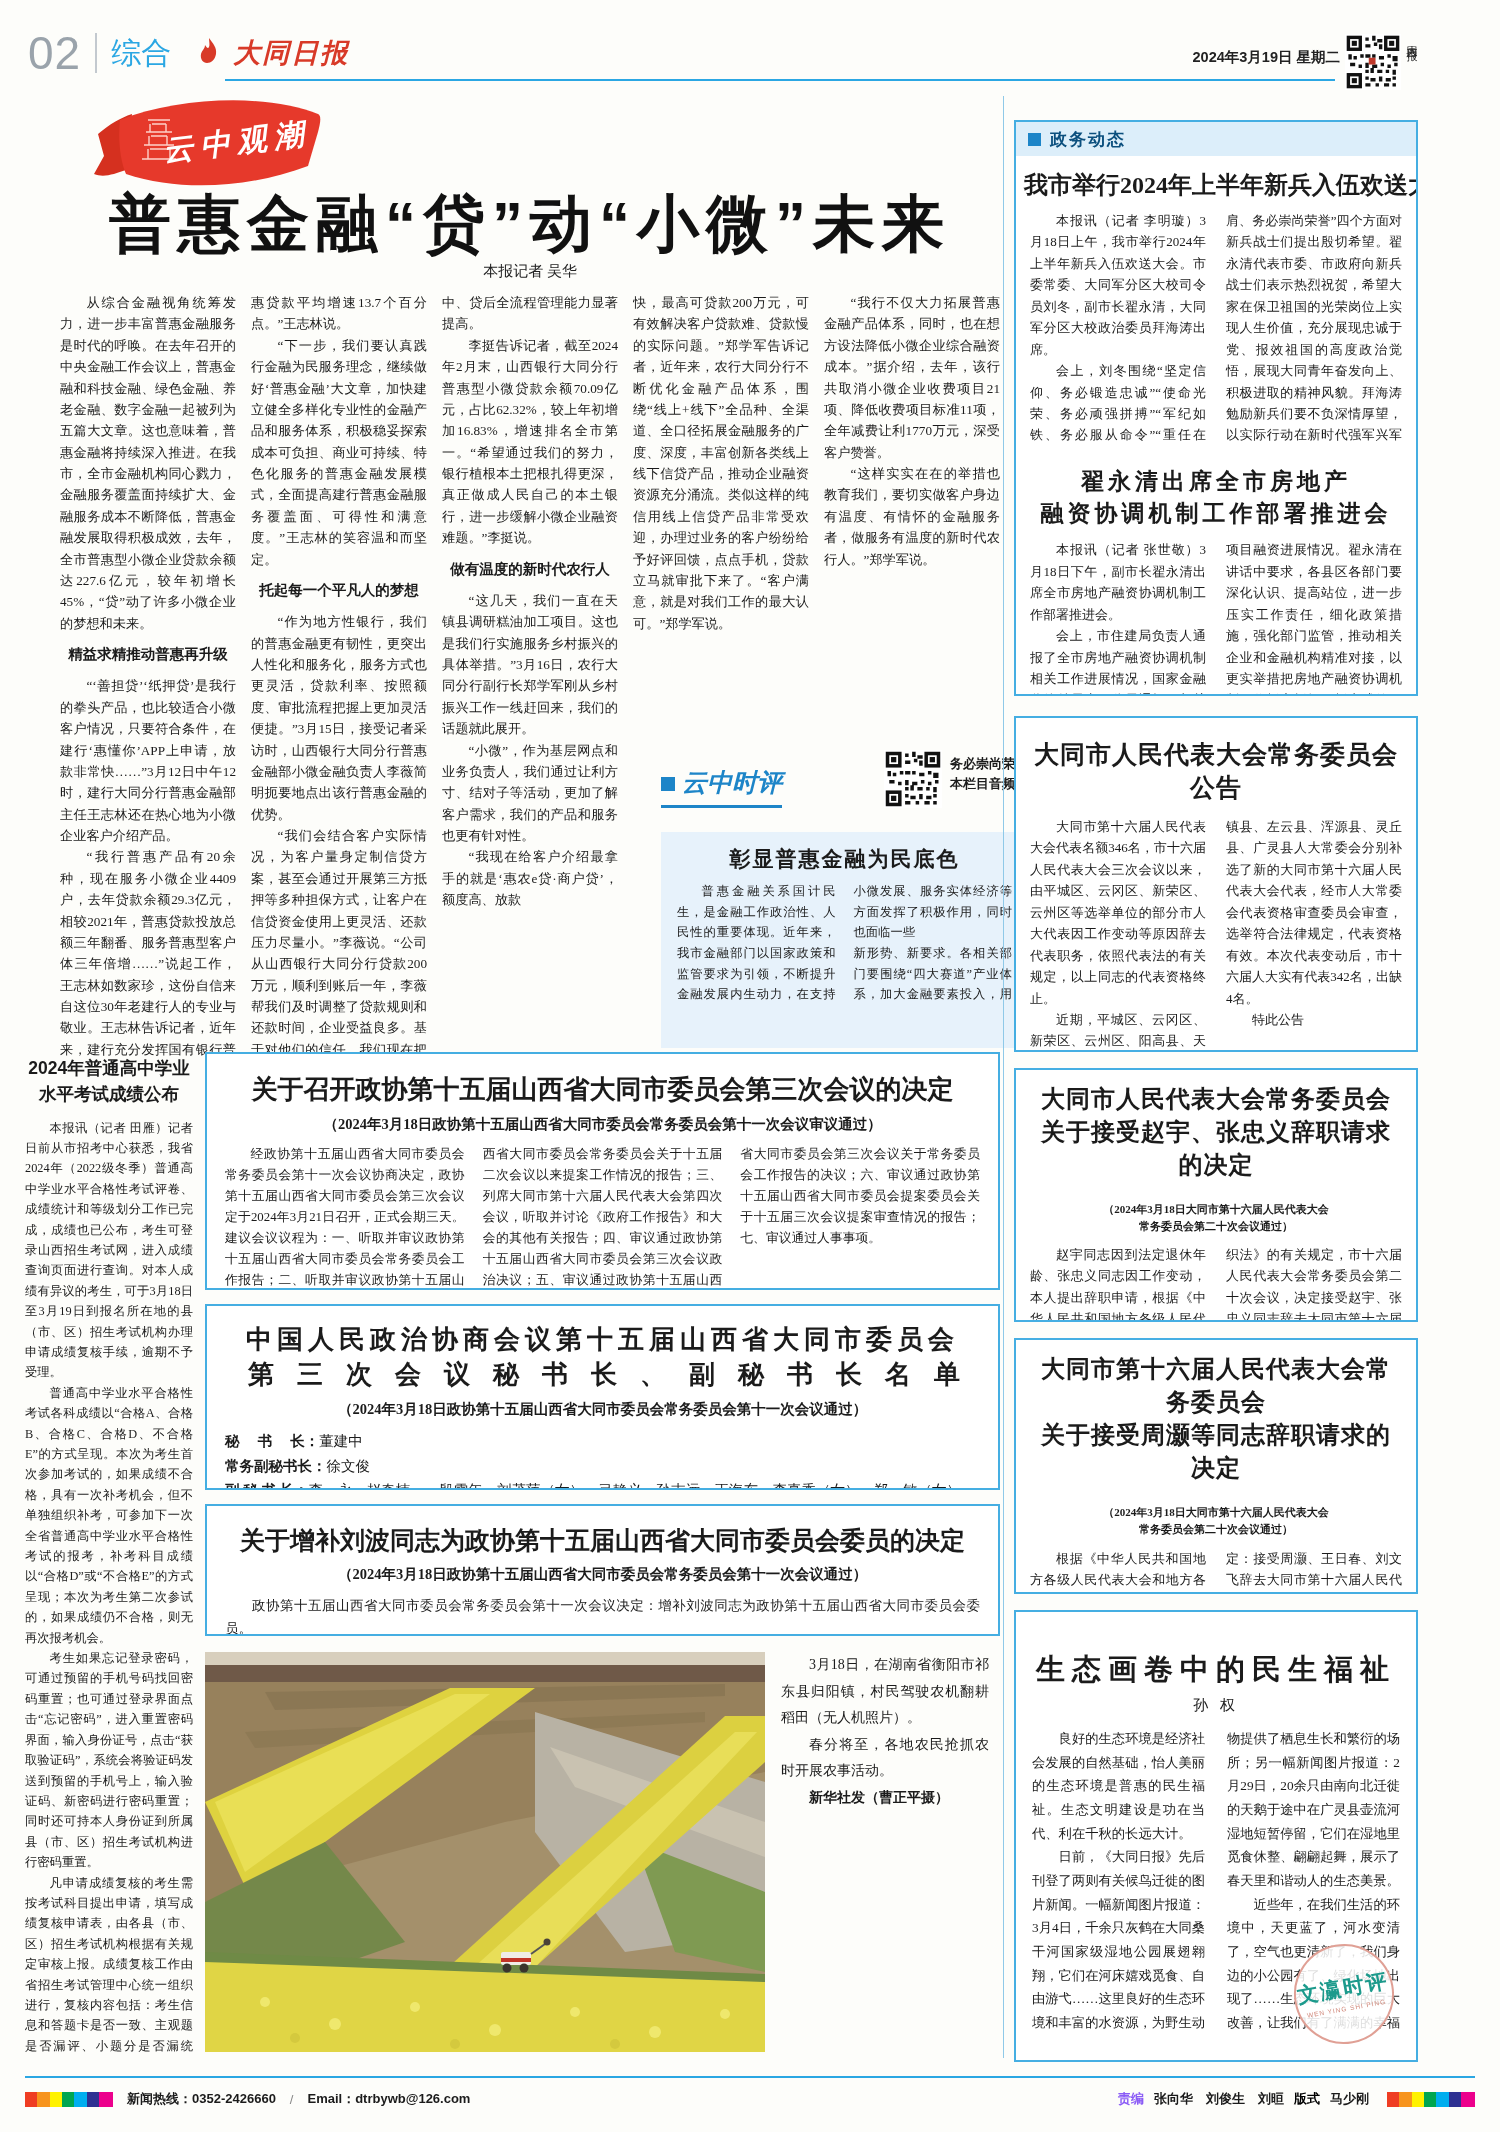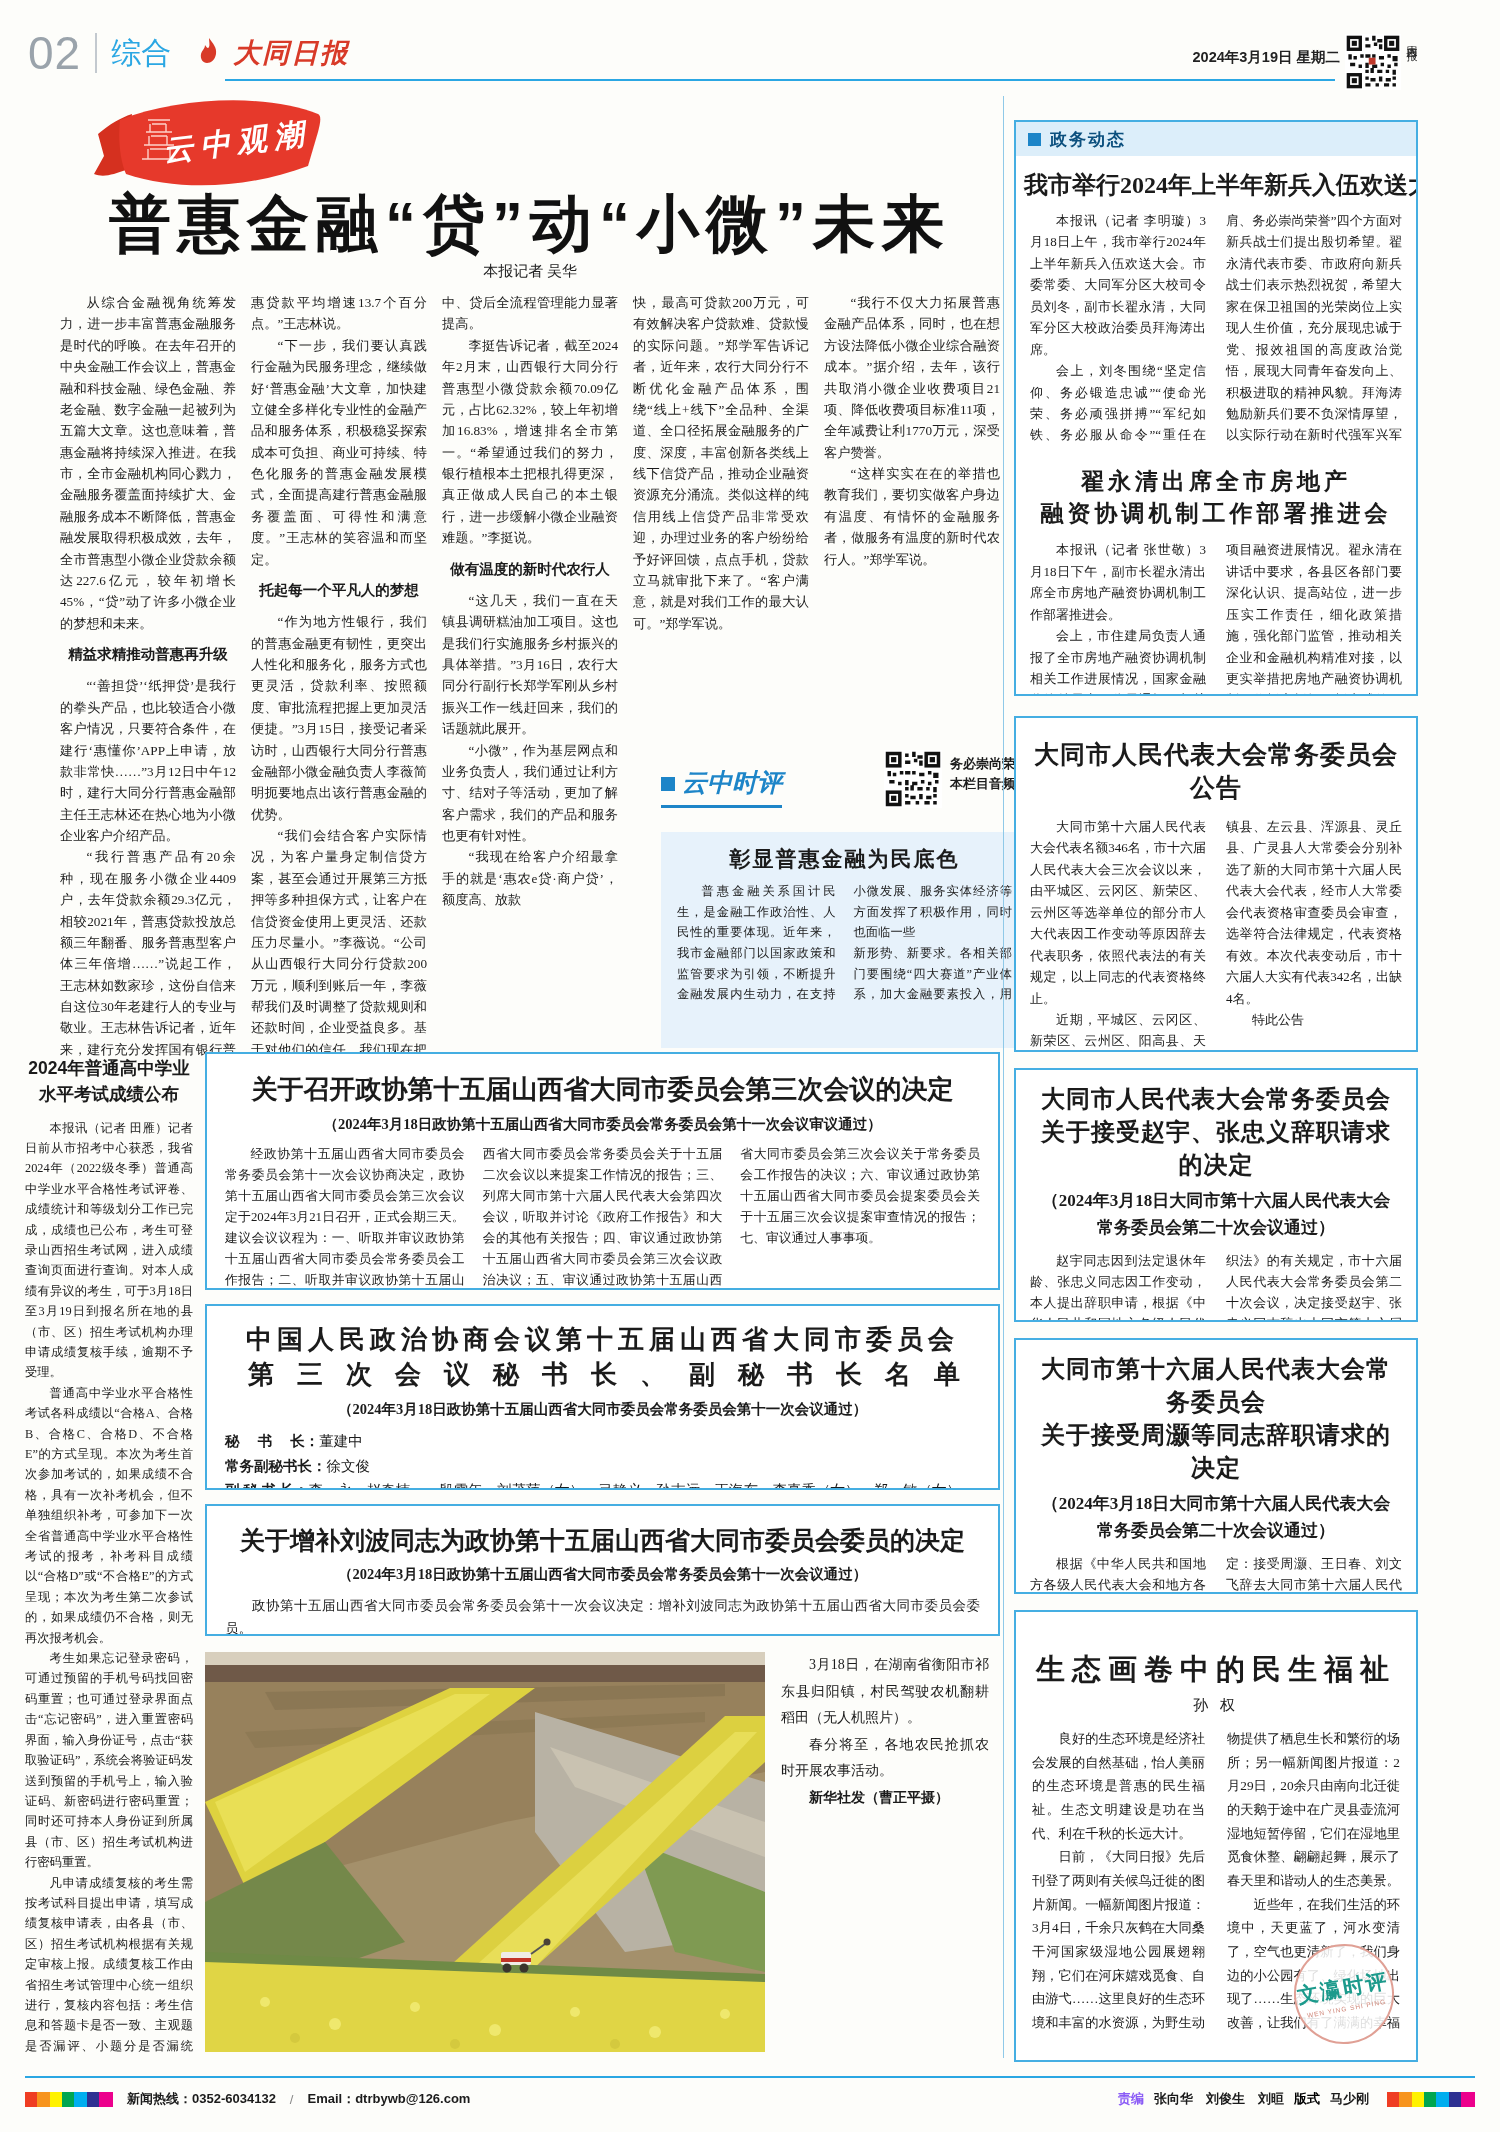--- a/index.html
+++ b/index.html
@@ -41,21 +41,21 @@
   .zwbar{display:flex;align-items:center;gap:9px;height:34px;background:#dceefa;padding:0 12px;}
   .zwsq{width:13px;height:13px;background:#1d85c8;}
   .zwlabel{font-family:"Liberation Sans",sans-serif;font-weight:900;font-size:17px;color:#0b4f7e;letter-spacing:2px;}
   .at1{font-weight:900;font-size:24px;text-align:center;margin:13px 8px 9px;white-space:nowrap;}
   .at2{font-weight:900;font-size:23px;text-align:center;line-height:1.4;letter-spacing:4px;margin:14px 6px 9px;}
   .abody{padding:0 14px;column-count:2;column-gap:20px;font-size:13px;line-height:1.65;overflow:hidden;}
   .ggtitle{font-family:"Liberation Sans",sans-serif;font-weight:900;font-size:25px;text-align:center;margin:10px 0 12px;letter-spacing:1px;}
   .sign{text-indent:0;text-align:right;padding-right:4px;}
   .sign.first{text-indent:2em;text-align:left;}
   .jdt{font-family:"Liberation Sans",sans-serif;font-weight:900;font-size:24px;text-align:center;line-height:1.38;letter-spacing:1px;}
-  .jdsub{font-weight:700;font-size:17px;text-align:center;line-height:1.55;margin:7px 0 9px;}
+  .jdsub{font-weight:700;font-size:11px;text-align:center;line-height:1.55;margin:20px 0 9px;}
   .stitle{font-weight:900;font-size:29px;letter-spacing:7px;text-align:center;margin:10px 0 6px;}
   .sauthor{text-align:center;font-size:15px;margin-bottom:12px;letter-spacing:4px;}
   .stbody{column-count:2;column-gap:22px;font-size:13.3px;line-height:1.78;height:330px;overflow:hidden;}
   .stamp{right:22px;bottom:16px;width:96px;height:96px;border:2px solid #e0a095;border-radius:50%;
          display:flex;flex-direction:column;align-items:center;justify-content:center;transform:rotate(-10deg);
          background:rgba(255,255,255,.85);}
   .stamp .big{color:#1c9a8c;font-weight:900;font-size:21px;letter-spacing:2px;line-height:1.2;}
   .stamp .lat{color:#cf8577;font-size:6.5px;letter-spacing:1px;margin-top:4px;font-family:"Liberation Sans",sans-serif;}
   
   .exttl{font-family:"Liberation Sans",sans-serif;font-weight:900;font-size:17.5px;line-height:1.5;text-align:center;white-space:nowrap;margin-bottom:10px;}
@@ -376,21 +376,21 @@
       <p>春分将至，各地农民抢抓农时开展农事活动。</p>
       <p class="credit">新华社发（曹正平摄）</p>
     </div>
   </div>
 </div>
 
 <div class="abs botrule" style="left:25px;top:2076px;width:1450px;"></div>
 <div class="abs footer" style="left:25px;top:2090px;width:1450px;">
   <div class="fleft">
     <div class="rainbow"></div>
-    <span style="font-weight:700;">新闻热线：0352-6034132</span>
+    <span style="font-weight:700;">新闻热线：0352-2426660</span>
     <span style="color:#888;">/</span>
     <span style="font-weight:700;">Email：dtrbywb@126.com</span>
   </div>
   <div class="fright">
     <span class="role1">责编</span>
     <span>张向华　刘俊生　刘晅</span>
     <span class="role2">版式</span>
     <span>马少刚</span>
     <div class="rainbow" style="margin-left:8px;"></div>
   </div>

